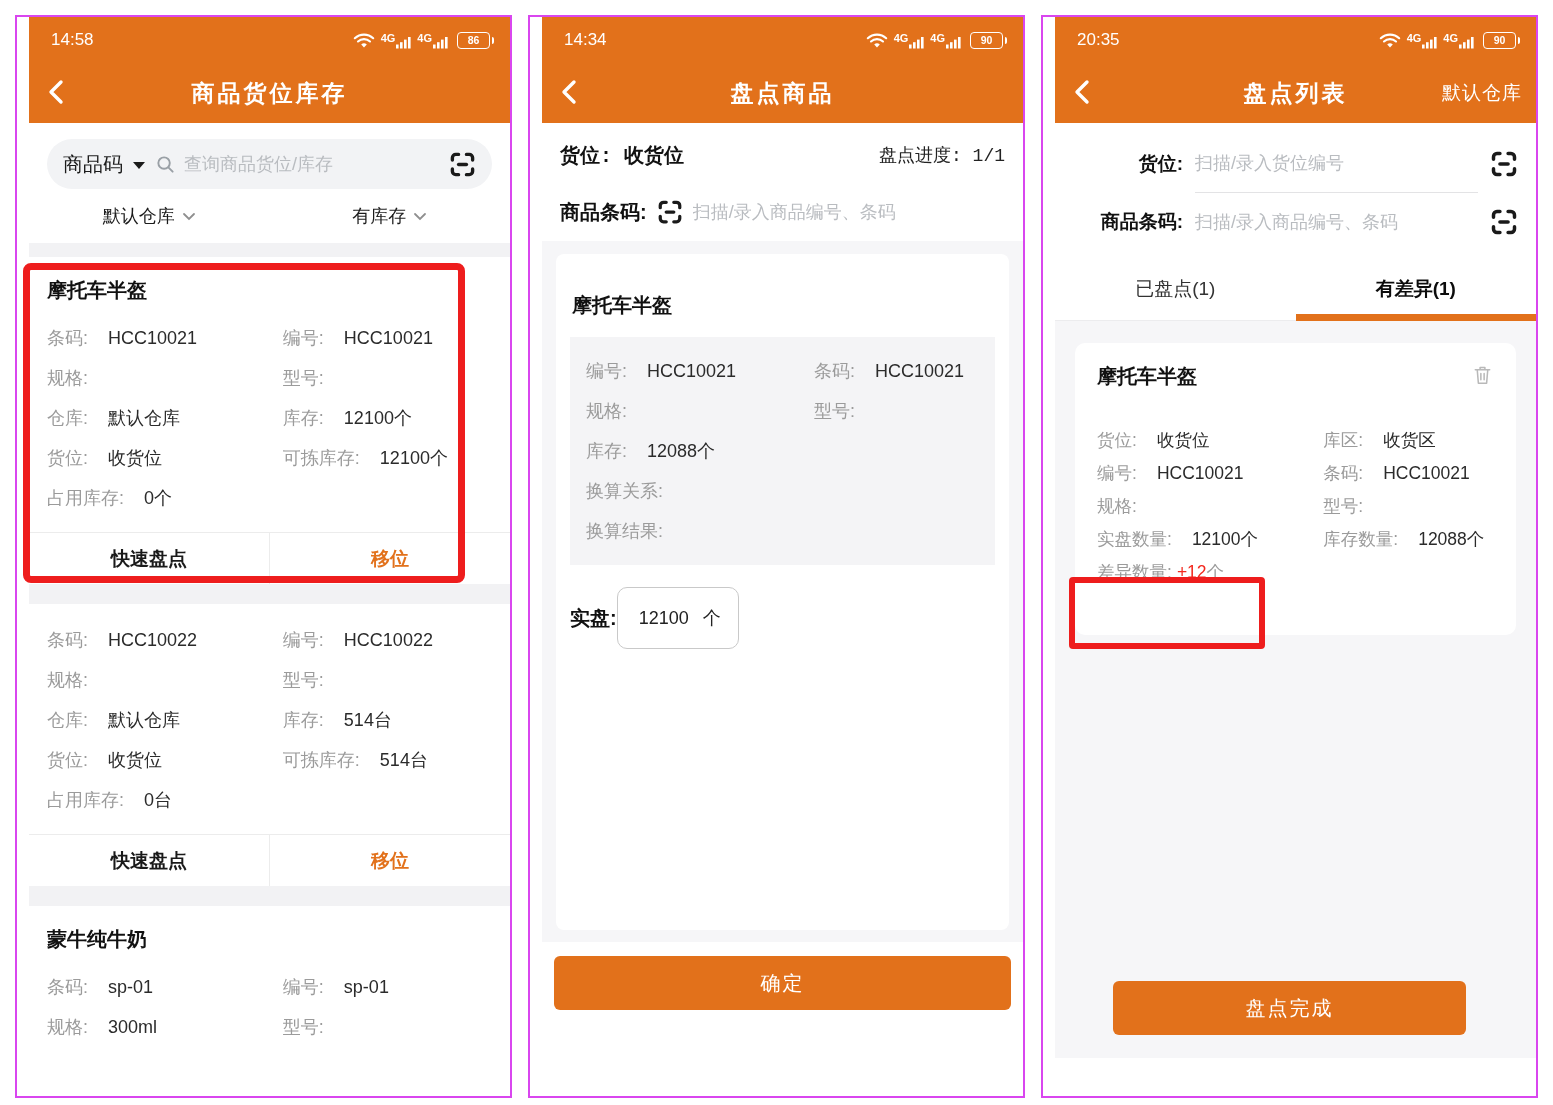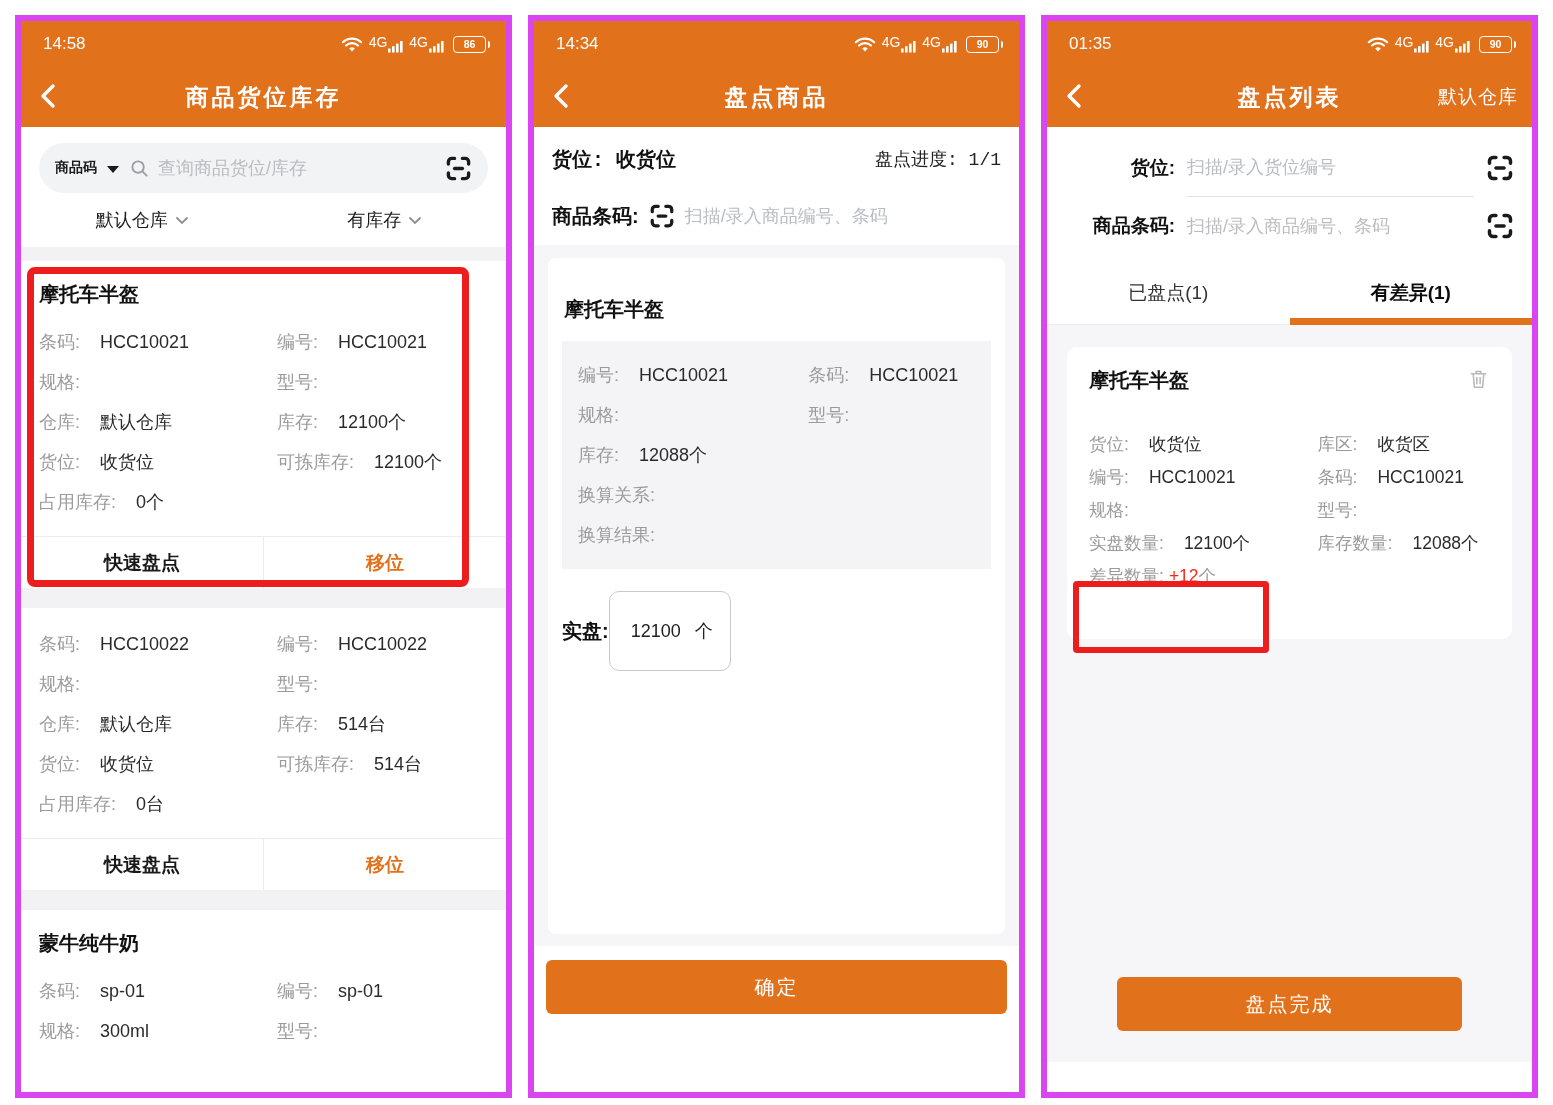--- a/index.html
+++ b/index.html
@@ -3,32 +3,32 @@
 <meta charset="utf-8">
 <style>
   * { margin:0; padding:0; box-sizing:border-box; }
   body {
     background:#fff;
     font-family:"Liberation Sans","DejaVu Sans",sans-serif;
     color:#222;
   }
   .stage { display:flex; gap:16px; padding:15px; }
   .phone {
-    width:497px; height:1083px; border:6px solid #d946ef;
-    background:#fff; position:relative; overflow:hidden; flex:0 0 auto;
+    width:497px; height:1083px; border:2px solid #d946ef;
+    background:#fff; position:relative; overflow:hidden; flex:0 0 auto;padding-left:12px;
   }
   
   .statusbar {
     background:#E2711B; color:#fff; height:46px;
     display:flex; align-items:center; justify-content:space-between;
     padding:0 16px 0 22px; font-size:17px;
   }
   .sicons { display:flex; align-items:flex-end; gap:5px; }
   .net { display:flex; align-items:flex-end; gap:1px; }
-  .net .g4 { font-size:14px; font-weight:normal; line-height:9px; transform:translateY(-6px); }
+  .net .g4 { font-size:11px; font-weight:bold; line-height:9px; transform:translateY(-6px); }
   .battery {
     display:flex; align-items:center; margin-left:3px;
   }
   .battery .shell {
     border:1.6px solid #fff; border-radius:4px; width:33px; height:17px;
     display:flex; align-items:center; justify-content:center;
     font-size:10.5px; font-weight:bold;
   }
   .battery .tip { width:2.5px; height:7px; background:#fff; border-radius:0 2px 2px 0; margin-left:1.5px; }
   .navbar {
@@ -39,21 +39,21 @@
   .navbar .title {
     position:absolute; left:0; right:0; text-align:center;
     font-size:23px; font-weight:bold; letter-spacing:3px;
   }
   .navbar .nav-action { position:absolute; right:14px; font-size:19px; letter-spacing:1px; }
   
   .searchbar {
     margin:16px 18px 0 18px; height:50px; background:#f2f3f5; border-radius:26px;
     display:flex; align-items:center; padding:0 16px; gap:8px;
   }
-  .searchbar .cat { font-size:14px; color:#1b1b1b; font-weight:700; }
+  .searchbar .cat { font-size:20px; color:#1b1b1b; font-weight:400; }
   .tri-down { width:0; height:0; border-left:6px solid transparent; border-right:6px solid transparent; border-top:7px solid #1b1b1b; margin:3px 2px 0 2px; }
   .searchbar input {
     flex:1; border:none; outline:none; background:transparent; font-size:18px; color:#333;
     font-family:inherit; min-width:0;
   }
   .searchbar input::placeholder { color:#b9bcc0; }
   .filterrow { display:flex; height:54px; align-items:center; }
   .filterrow .fcell { flex:1; display:flex; justify-content:center; align-items:center; gap:7px; font-size:18px; color:#1b1b1b; }
   .band { background:#f2f2f4; height:14px; }
   .band2 { background:#f2f2f4; height:20px; }
@@ -80,21 +80,21 @@
   .p2body { background:#f6f6f8; height:701px; padding:13px 14px 0 14px; }
   .p2card { background:#fff; border-radius:8px; height:676px; padding:14px; }
   .p2card .ctitle { font-size:20px; font-weight:bold; color:#111; padding:24px 0 18px 2px; }
   .graybox { background:#f4f4f6; padding:14px 16px; }
   .graybox .crow { line-height:40px; }
   .gcol-l { width:58%; display:flex; }
   .gcol-r { width:42%; display:flex; }
   .countrow { display:flex; align-items:center; margin-top:22px; gap:0; }
   .countlab { font-size:20px; font-weight:bold; color:#111; }
   .countbox {
-    border:1px solid #c9c9c9; border-radius:10px; background:#fff; width:122px; height:80px;
+    border:1px solid #c9c9c9; border-radius:10px; background:#fff; width:122px; height:62px;
     display:flex; align-items:center; justify-content:center; gap:10px;
   }
   .countbox input { width:58px; border:none; outline:none; font-size:18px; color:#222; text-align:center; font-family:inherit; }
   .countbox .unit { font-size:18px; color:#222; }
   .p2footer { background:#fff; height:131px; padding:14px 12px 0 12px; }
   .bigbtn {
     background:#E2711B; color:#fff; border:none; border-radius:6px; width:100%; height:54px;
     font-size:20px; letter-spacing:2px; font-family:inherit; display:flex; align-items:center; justify-content:center;
   }
   
@@ -470,21 +470,21 @@
       </div>
     </div>
 
     <div class="p2footer">
       <button class="bigbtn">确定</button>
     </div>
   </div>
 
   <div class="phone">
     <div class="statusbar">
-      <span>01:35</span>
+      <span>20:35</span>
       <span class="sicons">
         <span class="icon">
             <svg width="24" height="17" viewBox="0 0 24 17">
               <use href="#wifi"></use>
             </svg>
           </span>
         <span class="net">
             <span class="g4">4G</span>
             <svg width="16" height="13" viewBox="0 0 16 13">
               <use href="#bars"></use>

